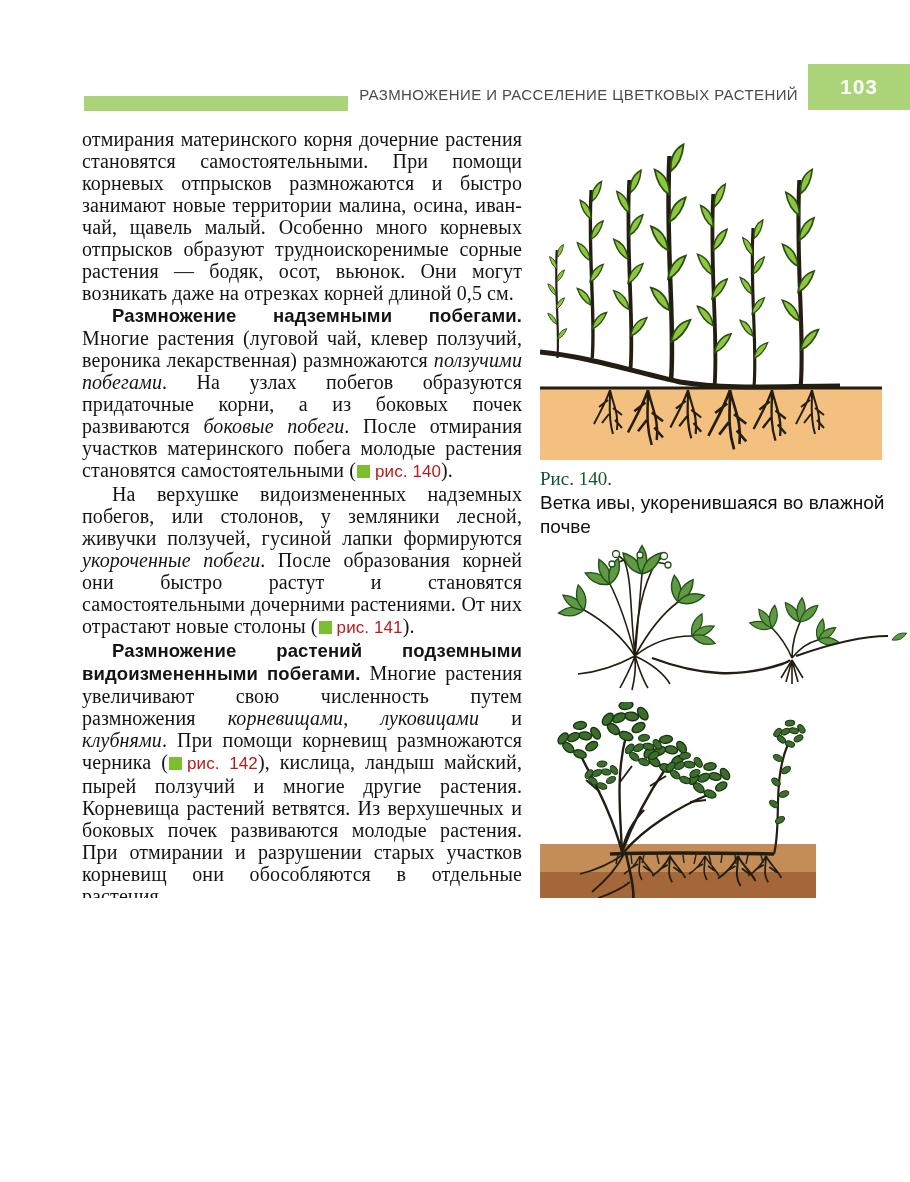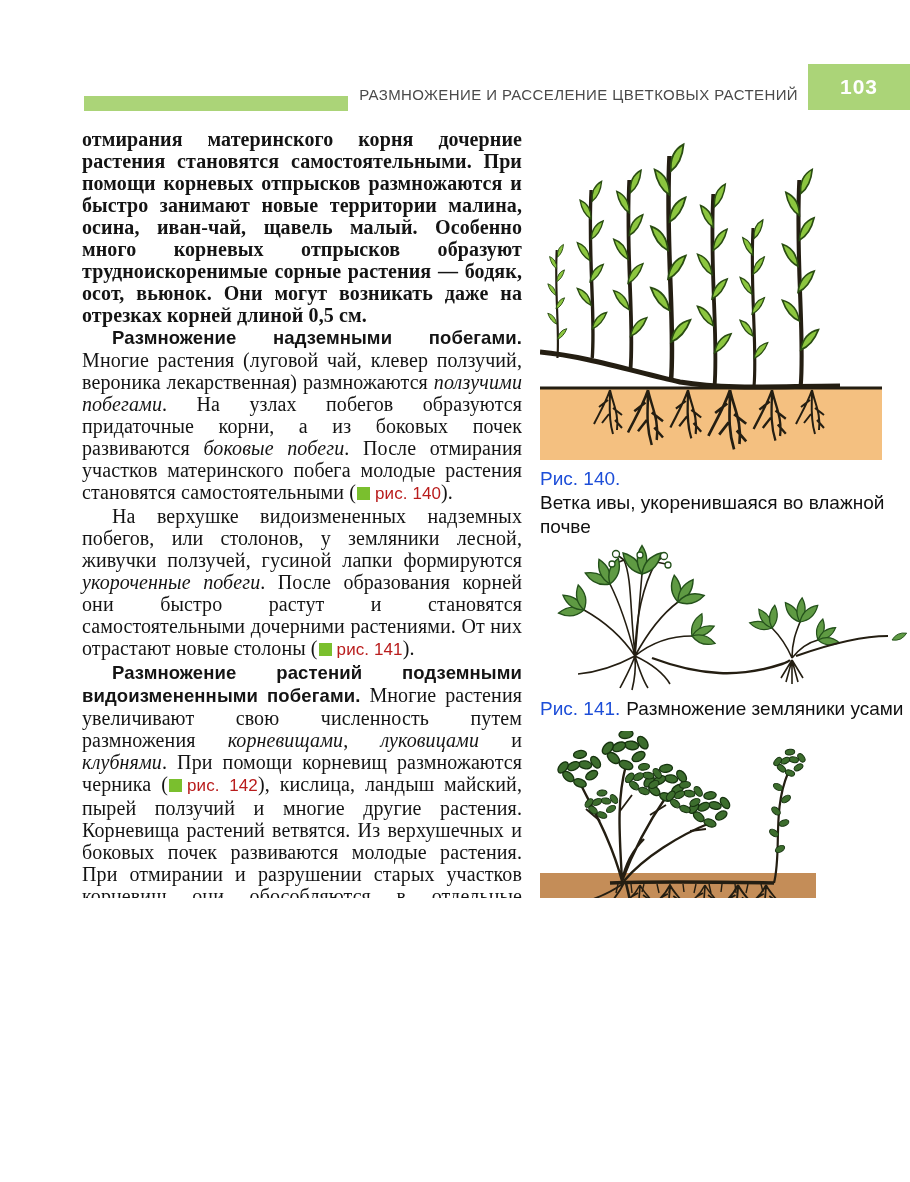--- a/index.html
+++ b/index.html
@@ -9,33 +9,33 @@
   .hdr-bar{position:absolute;left:84px;top:96px;width:264px;height:15px;background:var(--accent-green);}
   .hdr-title{position:absolute;right:112px;top:86px;font-family:"Liberation Sans","DejaVu Sans",sans-serif;
              font-size:15px;letter-spacing:0.4px;color:var(--title-gray);white-space:nowrap;}
   .hdr-page{position:absolute;right:0;top:64px;width:102px;height:46px;background:var(--accent-green);
             color:#fff;font-family:"Liberation Sans","DejaVu Sans",sans-serif;font-weight:bold;
             font-size:21px;line-height:46px;text-align:center;letter-spacing:1px;}
   
   .textcol{position:absolute;left:82px;top:128px;width:440px;}
   .para{margin:0;font-size:20px;line-height:22px;color:#141414;text-align:justify;text-indent:30px;
         letter-spacing:0.1px;}
-  .para.noindent{text-indent:0;font-weight:bold;}
+  .para.noindent{text-indent:0;}
   .run-b{font-family:"Liberation Sans","DejaVu Sans",sans-serif;font-weight:bold;font-size:18.5px;}
   .run-i{font-style:italic;}
   .run-ref{font-family:"Liberation Sans","DejaVu Sans",sans-serif;font-size:17px;white-space:nowrap;color:#b91c1c;}
   .sq{display:inline-block;width:13px;height:13px;background:var(--bullet-green);margin:0 5px 0 1px;
       vertical-align:-1px;}
   
   .figcol{position:absolute;left:540px;top:128px;width:370px;}
   .fig{margin:0;}
   .fig + .fig{margin-top:5px;}
   .fig142{margin-top:10px !important;}
   .cap{margin-top:5px;font-family:"Liberation Sans","DejaVu Sans",sans-serif;font-size:19px;line-height:24px;}
-  .cap-label{color:#1d4ed8;margin-right:6px;}
+  .cap-label{color:#14532d;margin-right:6px;font-family:Liberation Serif, serif;}
   .cap-label.block{display:block;margin-right:0;}
   .cap-text{font-weight:normal;color:#101010;}
   .art svg{display:block;}
   .stroke{fill:none;stroke:#241e12;}
 </style>
 </head>
 <body>
 
 <div class="page">
 
@@ -141,23 +141,20 @@
             <use href="#troj141" transform="translate(232,84) rotate(-35) scale(0.85)"></use>
             <use href="#troj141" transform="translate(260,78) rotate(5) scale(0.9)"></use>
             <use href="#troj141" transform="translate(278,96) rotate(55) scale(0.8)"></use>
           </g>
           <g>
             <path class="stroke" stroke-width="2.2" d="M256,112 C290,100 322,92 348,92"></path>
             <use href="#lf141" transform="translate(352,96) rotate(65) scale(0.6)"></use>
           </g>
         </svg>
       </div>
-      <figcaption class="cap">
-        <span class="cap-label">Рис. 141.</span><span class="cap-text">Размножение земляники усами</span>
-      </figcaption>
     </figure>
 
     <figure class="fig fig142">
       <div class="art">
         <svg width="276" height="248" viewBox="0 0 276 248">
           <defs>
             <ellipse id="bl142" rx="5" ry="3" style="fill:var(--leaf-dark);stroke:#16330f;stroke-width:1"></ellipse>
             <g id="cl142">
               <use href="#bl142" transform="rotate(20)"></use>
               <use href="#bl142" transform="translate(9,-6) rotate(-30)"></use>

